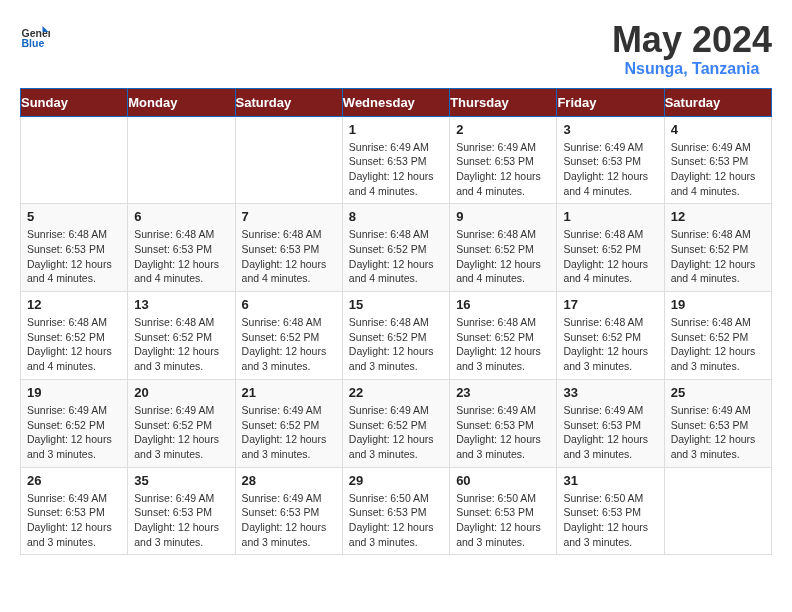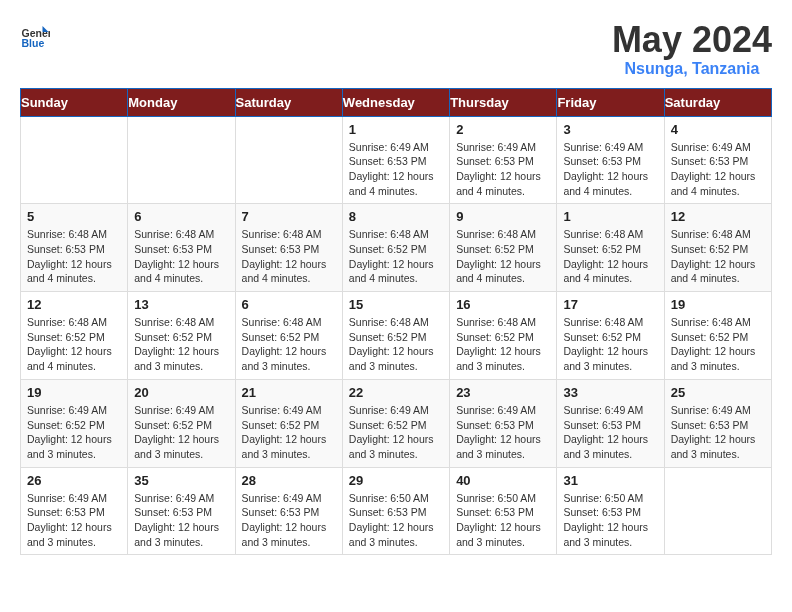--- a/index.html
+++ b/index.html
@@ -320,21 +320,21 @@
 and 3 minutes.</div>
         </td>
         <td>
           <div class="day-number">29</div>
           <div class="day-info" style="white-space: pre-line;">Sunrise: 6:50 AM
 Sunset: 6:53 PM
 Daylight: 12 hours
 and 3 minutes.</div>
         </td>
         <td>
-          <div class="day-number">40</div>
+          <div class="day-number">60</div>
           <div class="day-info" style="white-space: pre-line;">Sunrise: 6:50 AM
 Sunset: 6:53 PM
 Daylight: 12 hours
 and 3 minutes.</div>
         </td>
         <td>
           <div class="day-number">31</div>
           <div class="day-info" style="white-space: pre-line;">Sunrise: 6:50 AM
 Sunset: 6:53 PM
 Daylight: 12 hours

